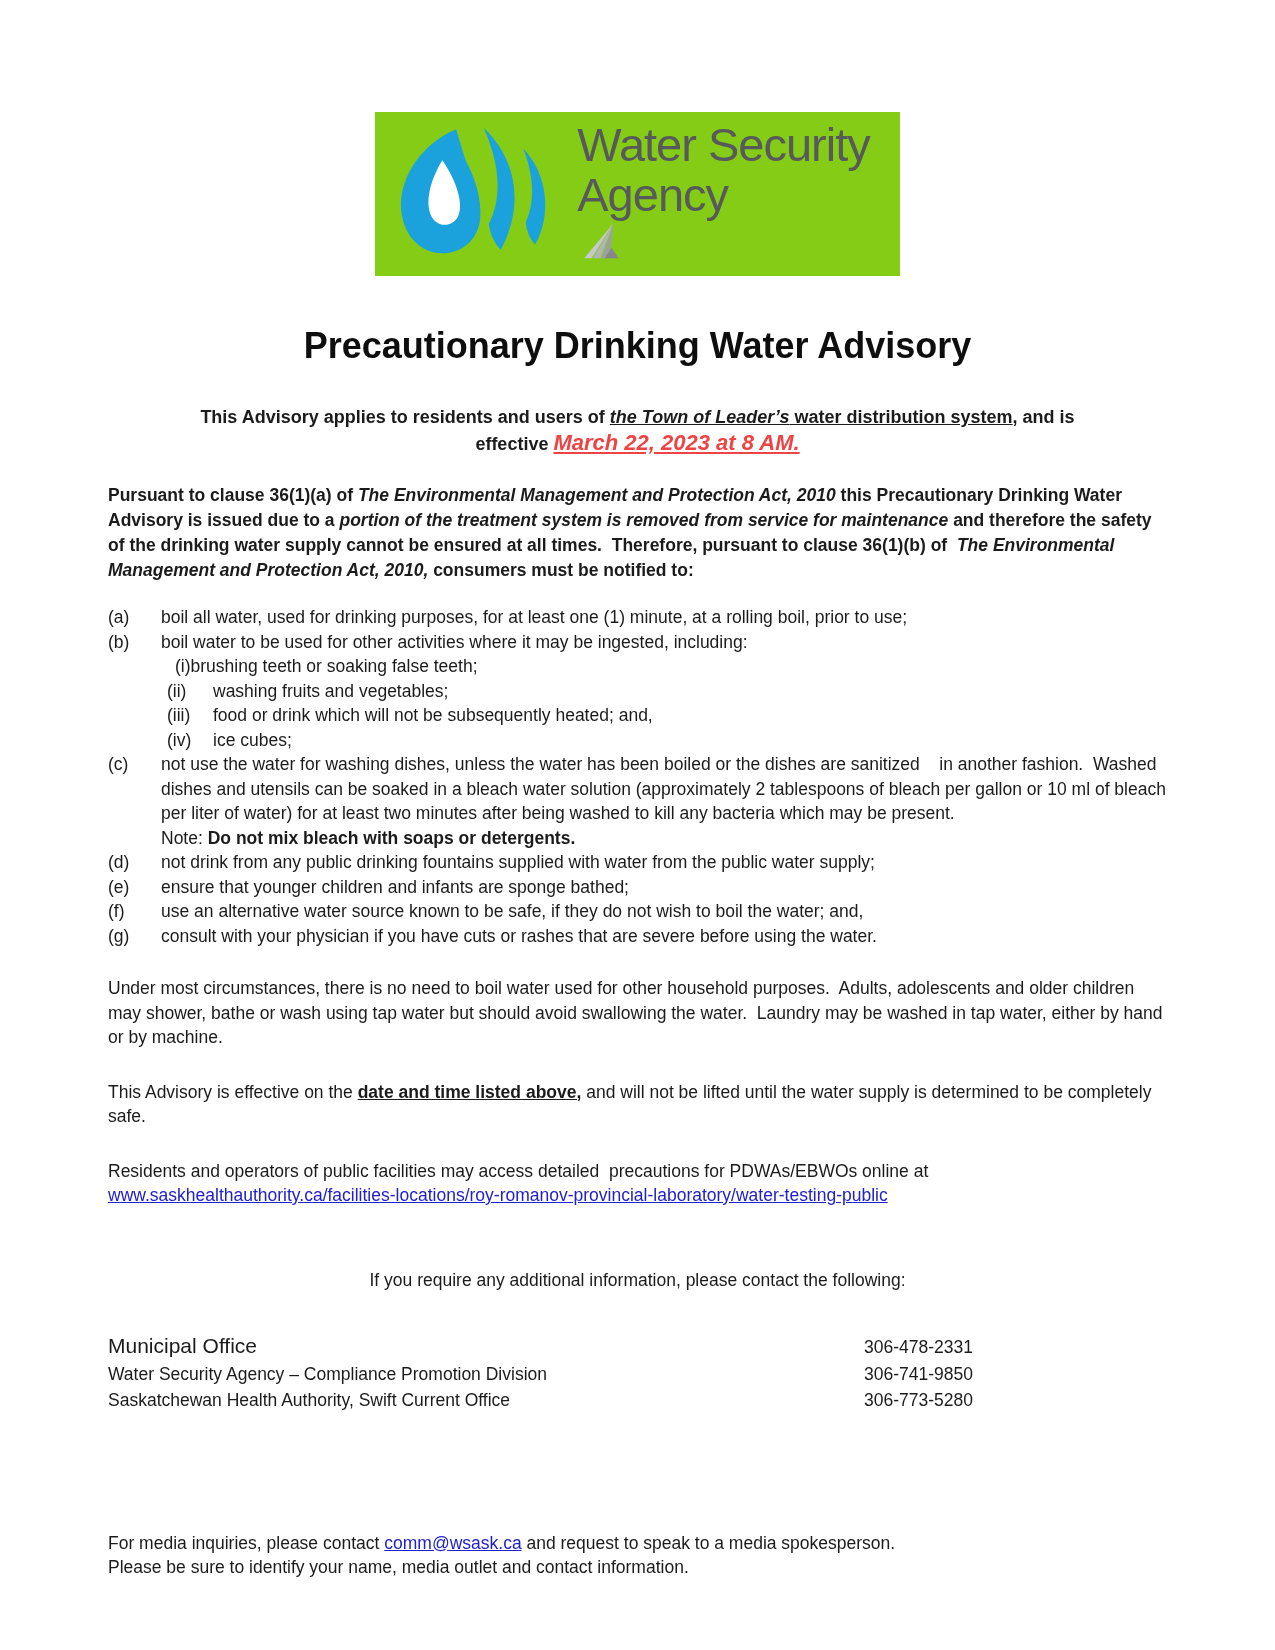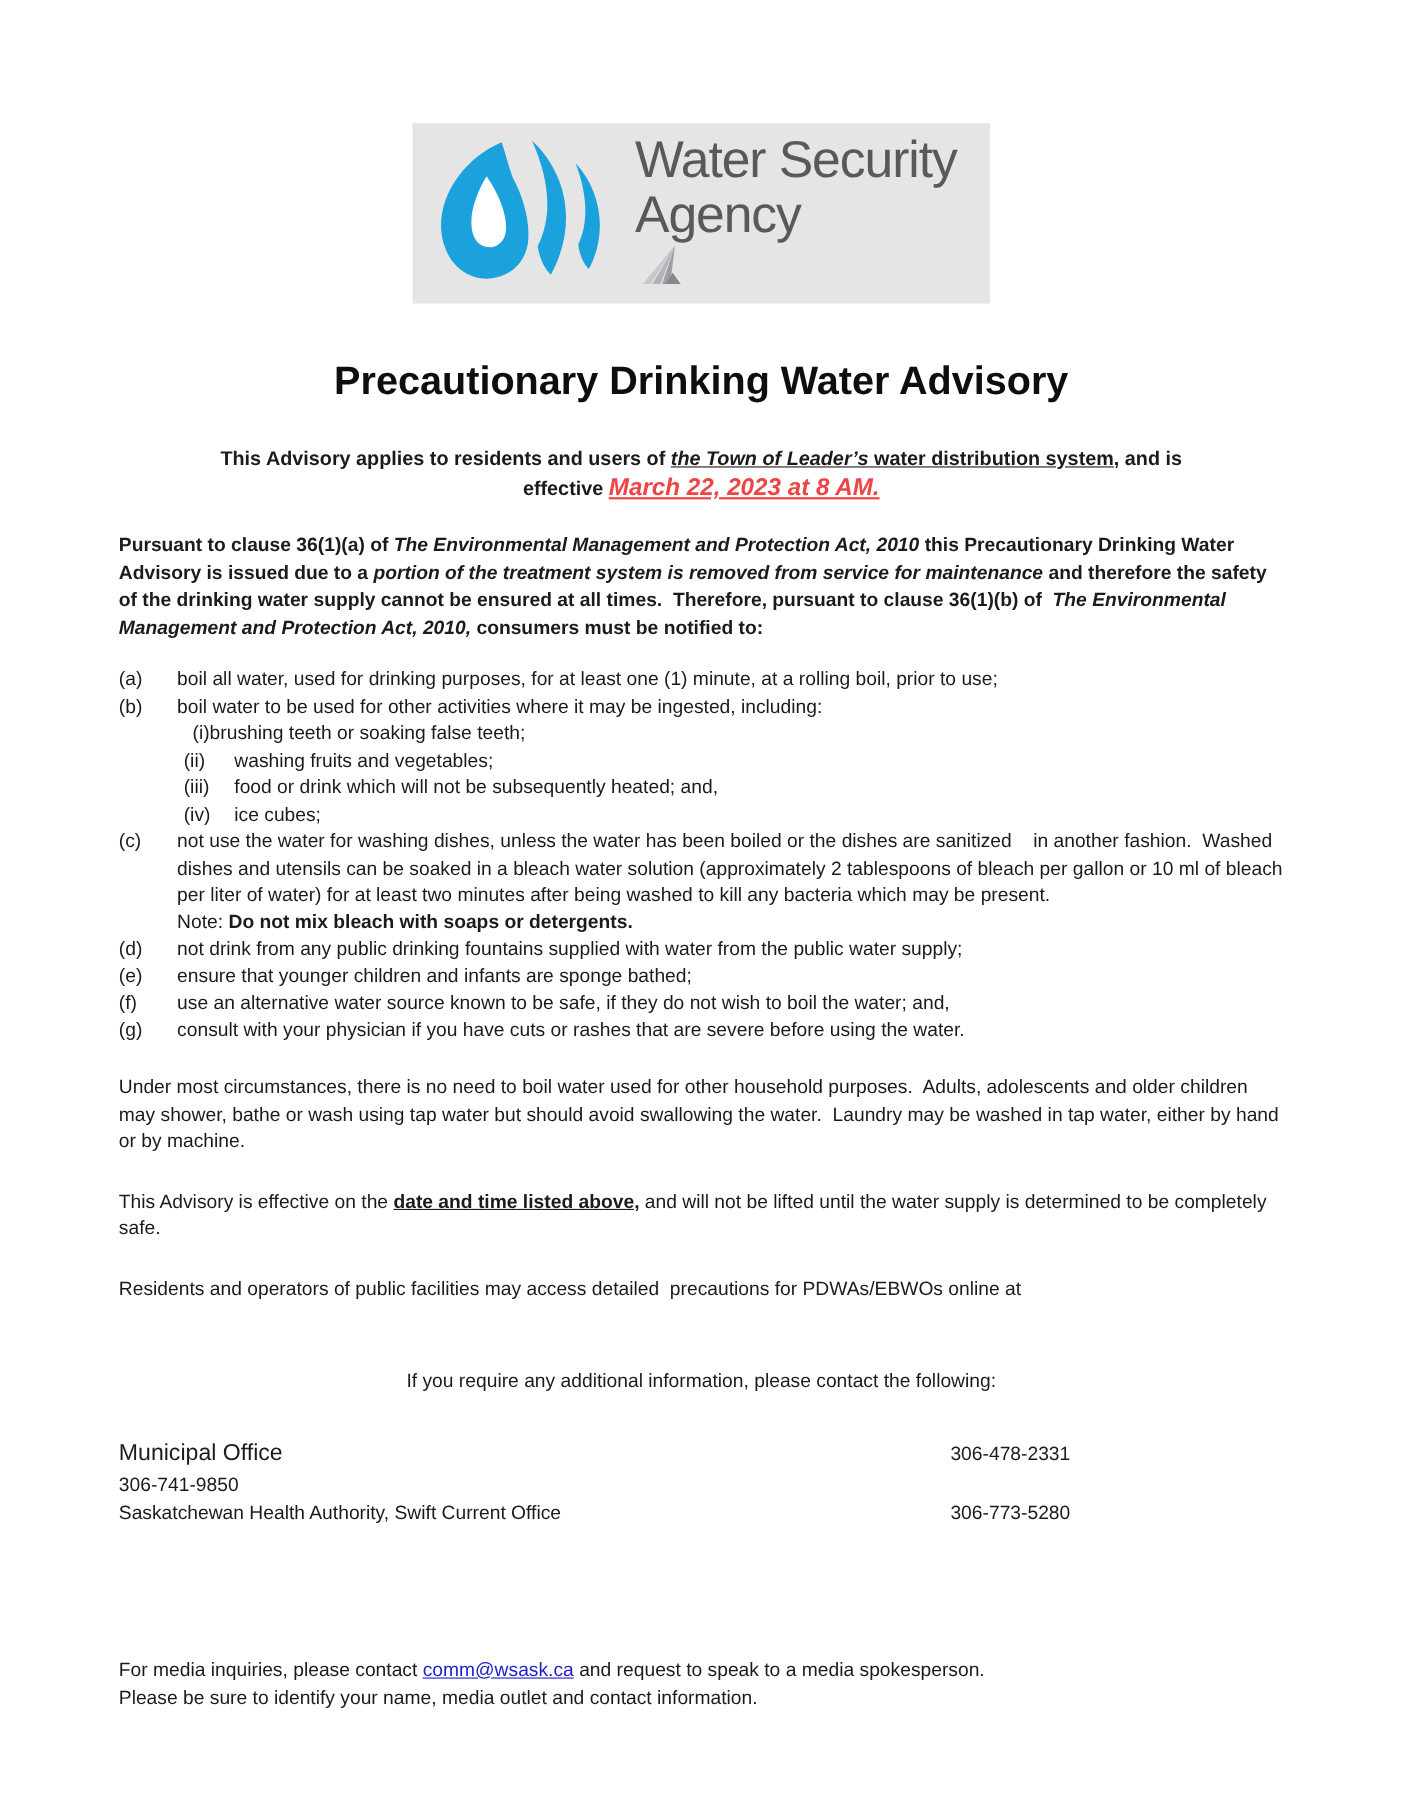--- a/index.html
+++ b/index.html
@@ -10,21 +10,21 @@
   }
   .page{width:1059px;margin:0 auto;padding:0;position:relative;}
   .pw{white-space:pre-wrap;}
   .b{font-weight:bold;}
   .i{font-style:italic;}
   .bi{font-weight:bold;font-style:italic;}
   .u{text-decoration:underline;}
 
   
   .logo-box{
-    margin:112px auto 0;width:fit-content;background:#e5e5e5;
+    margin:112px auto 0;width:fit-content;background:#84cc16;
     padding:8px 30px 10px 14px;display:flex;align-items:center;gap:16px;
   }
   .logo-text{color:#58595b;font-size:47px;line-height:50px;letter-spacing:-1px;}
   .logo-text .row2{display:flex;align-items:flex-start;flex-direction:column;}
   .sail{margin-bottom:2px;}
 
   
   .doc-title{margin-top:48px;font-size:36px;line-height:44px;font-weight:bold;text-align:center;color:#0e0e0e;}
   .intro{margin-top:36px;text-align:center;font-weight:bold;font-size:18px;line-height:26px;}
   .intro .date-red{font-size:22px;color:#ef4444;font-weight:bold;font-style:italic;text-decoration:underline;}
@@ -131,30 +131,32 @@
         <span class="pw">consult with your physician if you have cuts or rashes that are severe before using the water.</span>
       </div>
   </div>
 
   <div class="para household pw">Under most circumstances, there is no need to boil water used for other household purposes.  Adults, adolescents and older children may shower, bathe or wash using tap water but should avoid swallowing the water.  Laundry may be washed in tap water, either by hand or by machine.</div>
 
   <div class="para effective-p pw"><span>This Advisory is effective on the </span><span class="b u">date and time listed above,</span><span> and will not be lifted until the water supply is determined to be completely safe.</span></div>
 
   <div class="para online-p">
     <div class="pw">Residents and operators of public facilities may access detailed  precautions for PDWAs/EBWOs online at</div>
+    <div><span class="link">www.saskhealthauthority.ca/facilities-locations/roy-romanov-provincial-laboratory/water-testing-public</span></div>
   </div>
 
   <div class="contact-heading">If you require any additional information, please contact the following:</div>
 
   <div class="contacts">
     <div class="contact-row">
         <span class="big-name">Municipal Office</span>
         <span>306-478-2331</span>
       </div>
     <div class="contact-row">
+        <span>Water Security Agency – Compliance Promotion Division</span>
         <span>306-741-9850</span>
       </div>
     <div class="contact-row">
         <span>Saskatchewan Health Authority, Swift Current Office</span>
         <span>306-773-5280</span>
       </div>
   </div>
 
   <div class="para media-p">
     <div class="pw"><span>For media inquiries, please contact </span><span class="link">comm@wsask.ca</span><span> and request to speak to a media spokesperson.</span></div>

